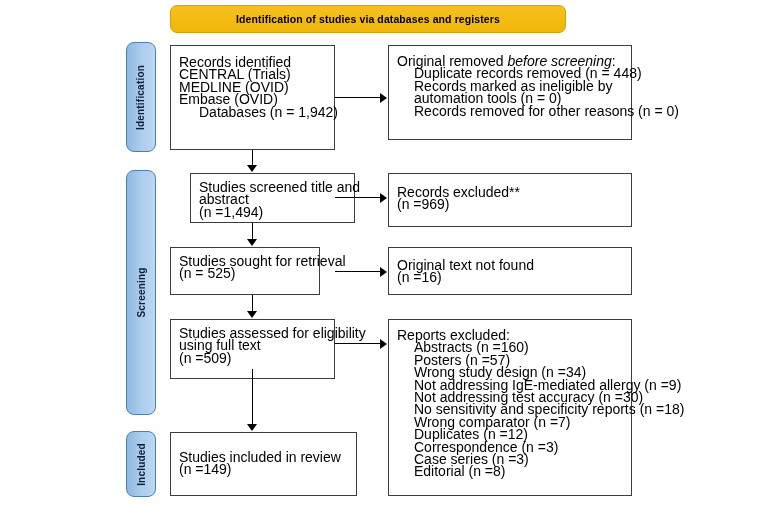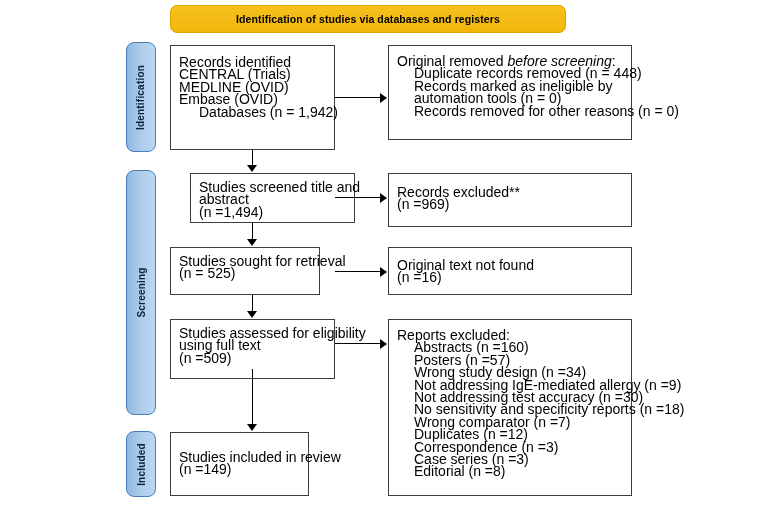--- a/index.html
+++ b/index.html
@@ -85,21 +85,21 @@
   .box .line.wrap { white-space: normal; }
   .box .indent  { padding-left: 20px; }
   .box .indent2 { padding-left: 17px; }
   .box .ital { font-style: italic; }
 
   
   #box-identified      { left: 170px; top: 45px;  width: 165px; height: 105px; padding-top: 10px; }
   #box-screened        { left: 170px; top: 173px; width: 165px; height: 50px; margin-left: 20px;  }
   #box-sought          { left: 170px; top: 247px; width: 150px; height: 48px;  }
   #box-assessed        { left: 170px; top: 319px; width: 165px; height: 60px;  }
-  #box-included        { left: 170px; top: 432px; width: 139px; height: 64px; padding-top: 18px; }
+  #box-included        { left: 170px; top: 432px; width: 187px; height: 64px; padding-top: 18px; }
 
   
   #box-removed         { left: 388px; top: 45px;  width: 244px; height: 95px; padding-top: 9px; }
   #box-excluded-screen { left: 388px; top: 173px; width: 244px; height: 54px;  padding-top: 12px; }
   #box-notfound        { left: 388px; top: 247px; width: 244px; height: 48px;  padding-top: 11px; }
   #box-reports-excl    { left: 388px; top: 319px; width: 244px; height: 177px; padding-top: 9px; }
 
   
   .vline {
     position: absolute;

